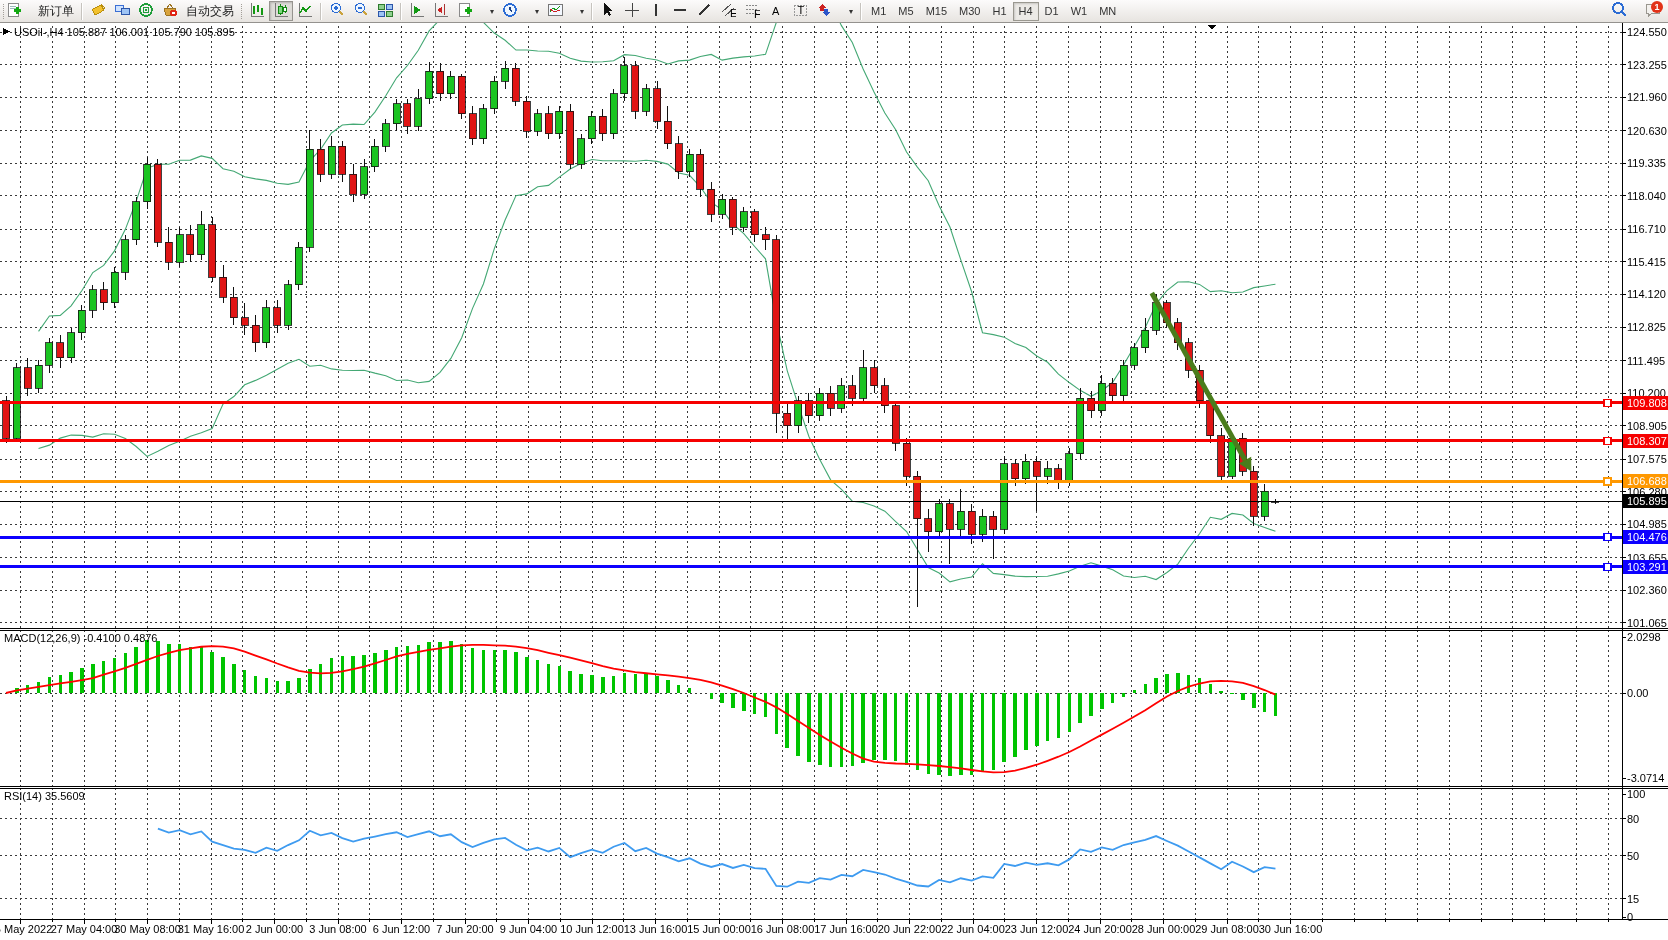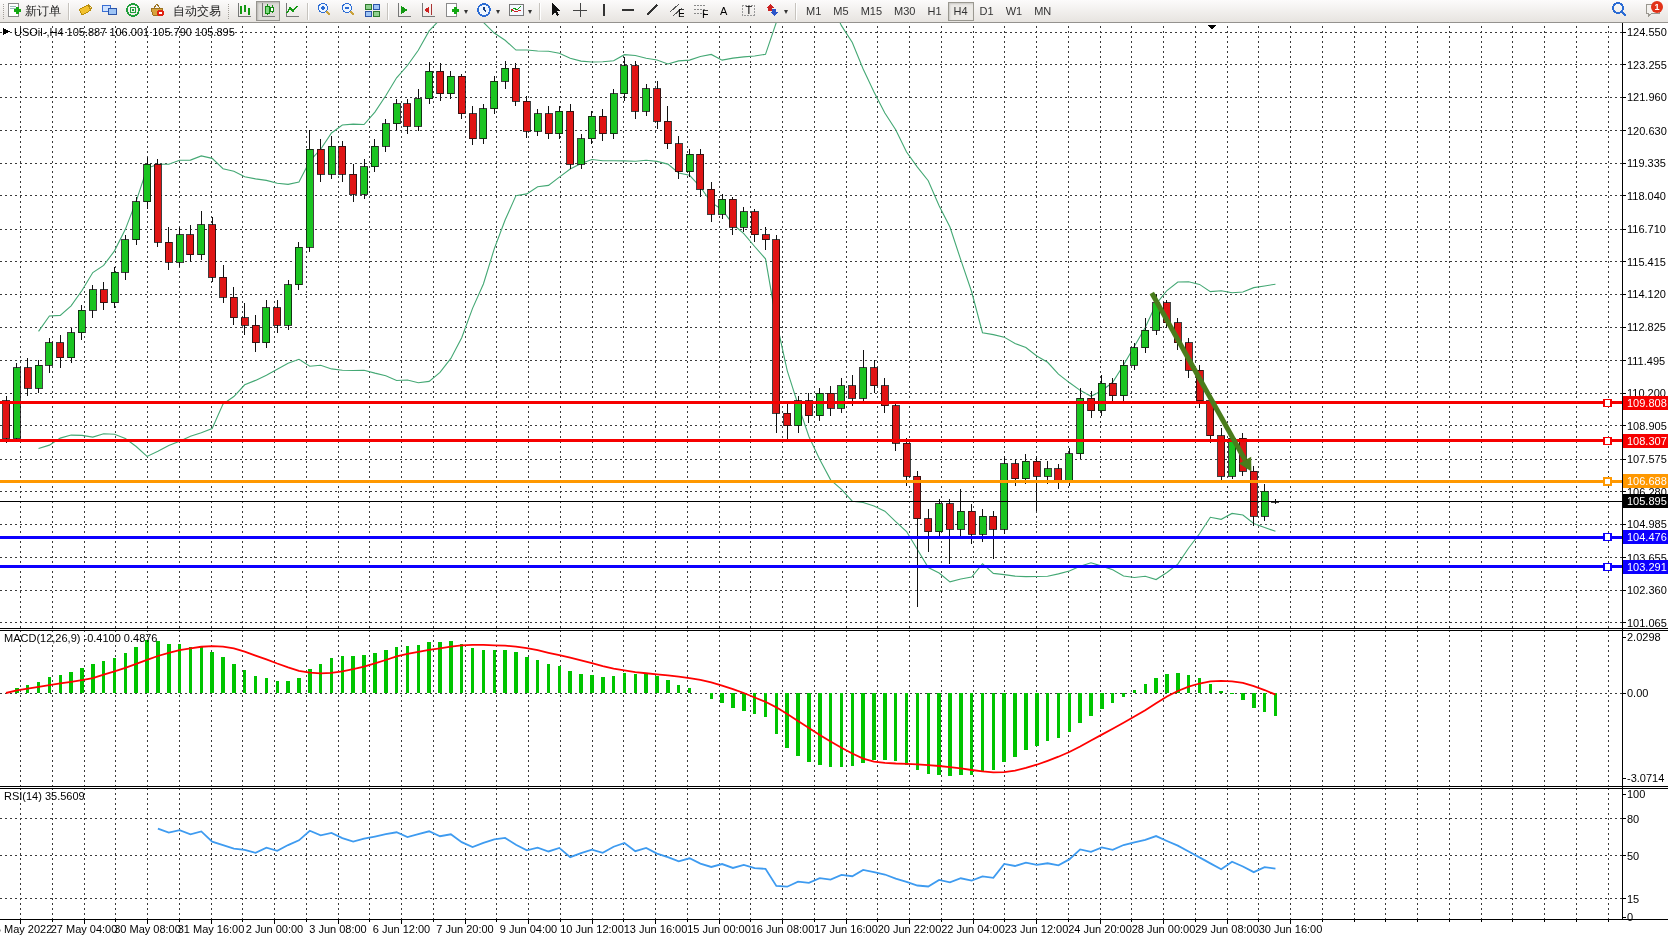--- a/index.html
+++ b/index.html
@@ -1,21 +1,21 @@
 <!DOCTYPE html>
 <html><head>
 <meta charset="utf-8">
 <style>
   html,body{margin:0;padding:0}
   body{width:1668px;height:940px;overflow:hidden;background:#fff;font-family:"Liberation Sans",sans-serif}
   #toolbar{box-sizing:border-box;height:23px;background:linear-gradient(#fcfbfb,#e7e4e0);
     border-bottom:1px solid #94928e;display:flex;align-items:center;padding:0 4px 0 0;white-space:nowrap}
   .grip{border-left:1px dotted #a39f99;height:15px;margin:0 3px}
   .sep{width:1px;height:17px;background:#c6c3be;border-right:1px solid #fff;margin:0 3px}
-  .tb-btn{display:flex;align-items:center;gap:3px;height:20px;padding:0 3px;border:1px solid transparent;
+  .tb-btn{display:flex;align-items:center;gap:16px;height:20px;padding:0 3px;border:1px solid transparent;
     background:none;font:12px "Liberation Sans",sans-serif;color:#222}
   .tb-btn.active{background:#dedcd8;border-color:#96948f;box-shadow:inset 1px 1px 2px rgba(0,0,0,.18)}
   .caret{font-size:8px;color:#333;margin-left:1px}
   .tf{font:11px "Liberation Sans",sans-serif;color:#333;height:19px;padding:0 5px;border:1px solid transparent;background:none}
   .tf.active{background:#eceae6;border-color:#9a9890;box-shadow:inset 1px 1px 2px rgba(0,0,0,.15)}
   #tf-group{display:flex;align-items:center}
   #tb-right{margin-left:auto;display:flex;align-items:center;gap:8px;padding-right:4px}
   .bubble-wrap{position:relative;width:20px;height:18px}
   .badge{position:absolute;top:-2px;right:-4px;background:#e23218;color:#fff;border-radius:50%;
     width:12px;height:12px;font-size:9px;line-height:12px;text-align:center;font-weight:bold}

